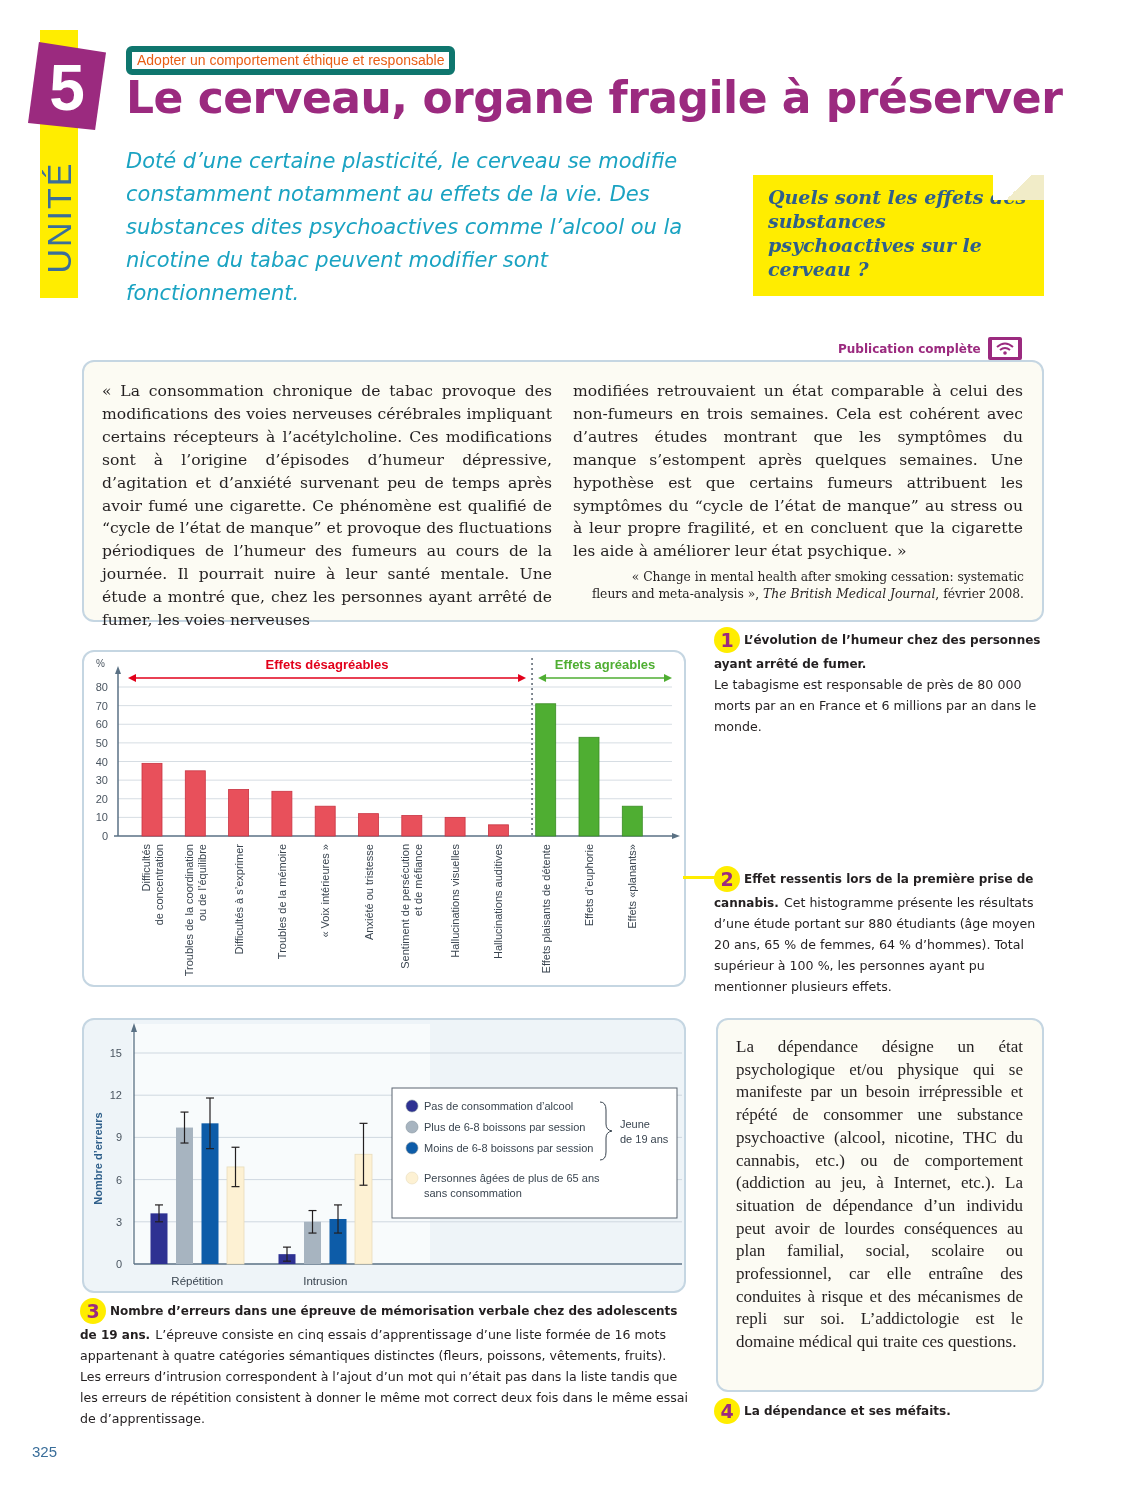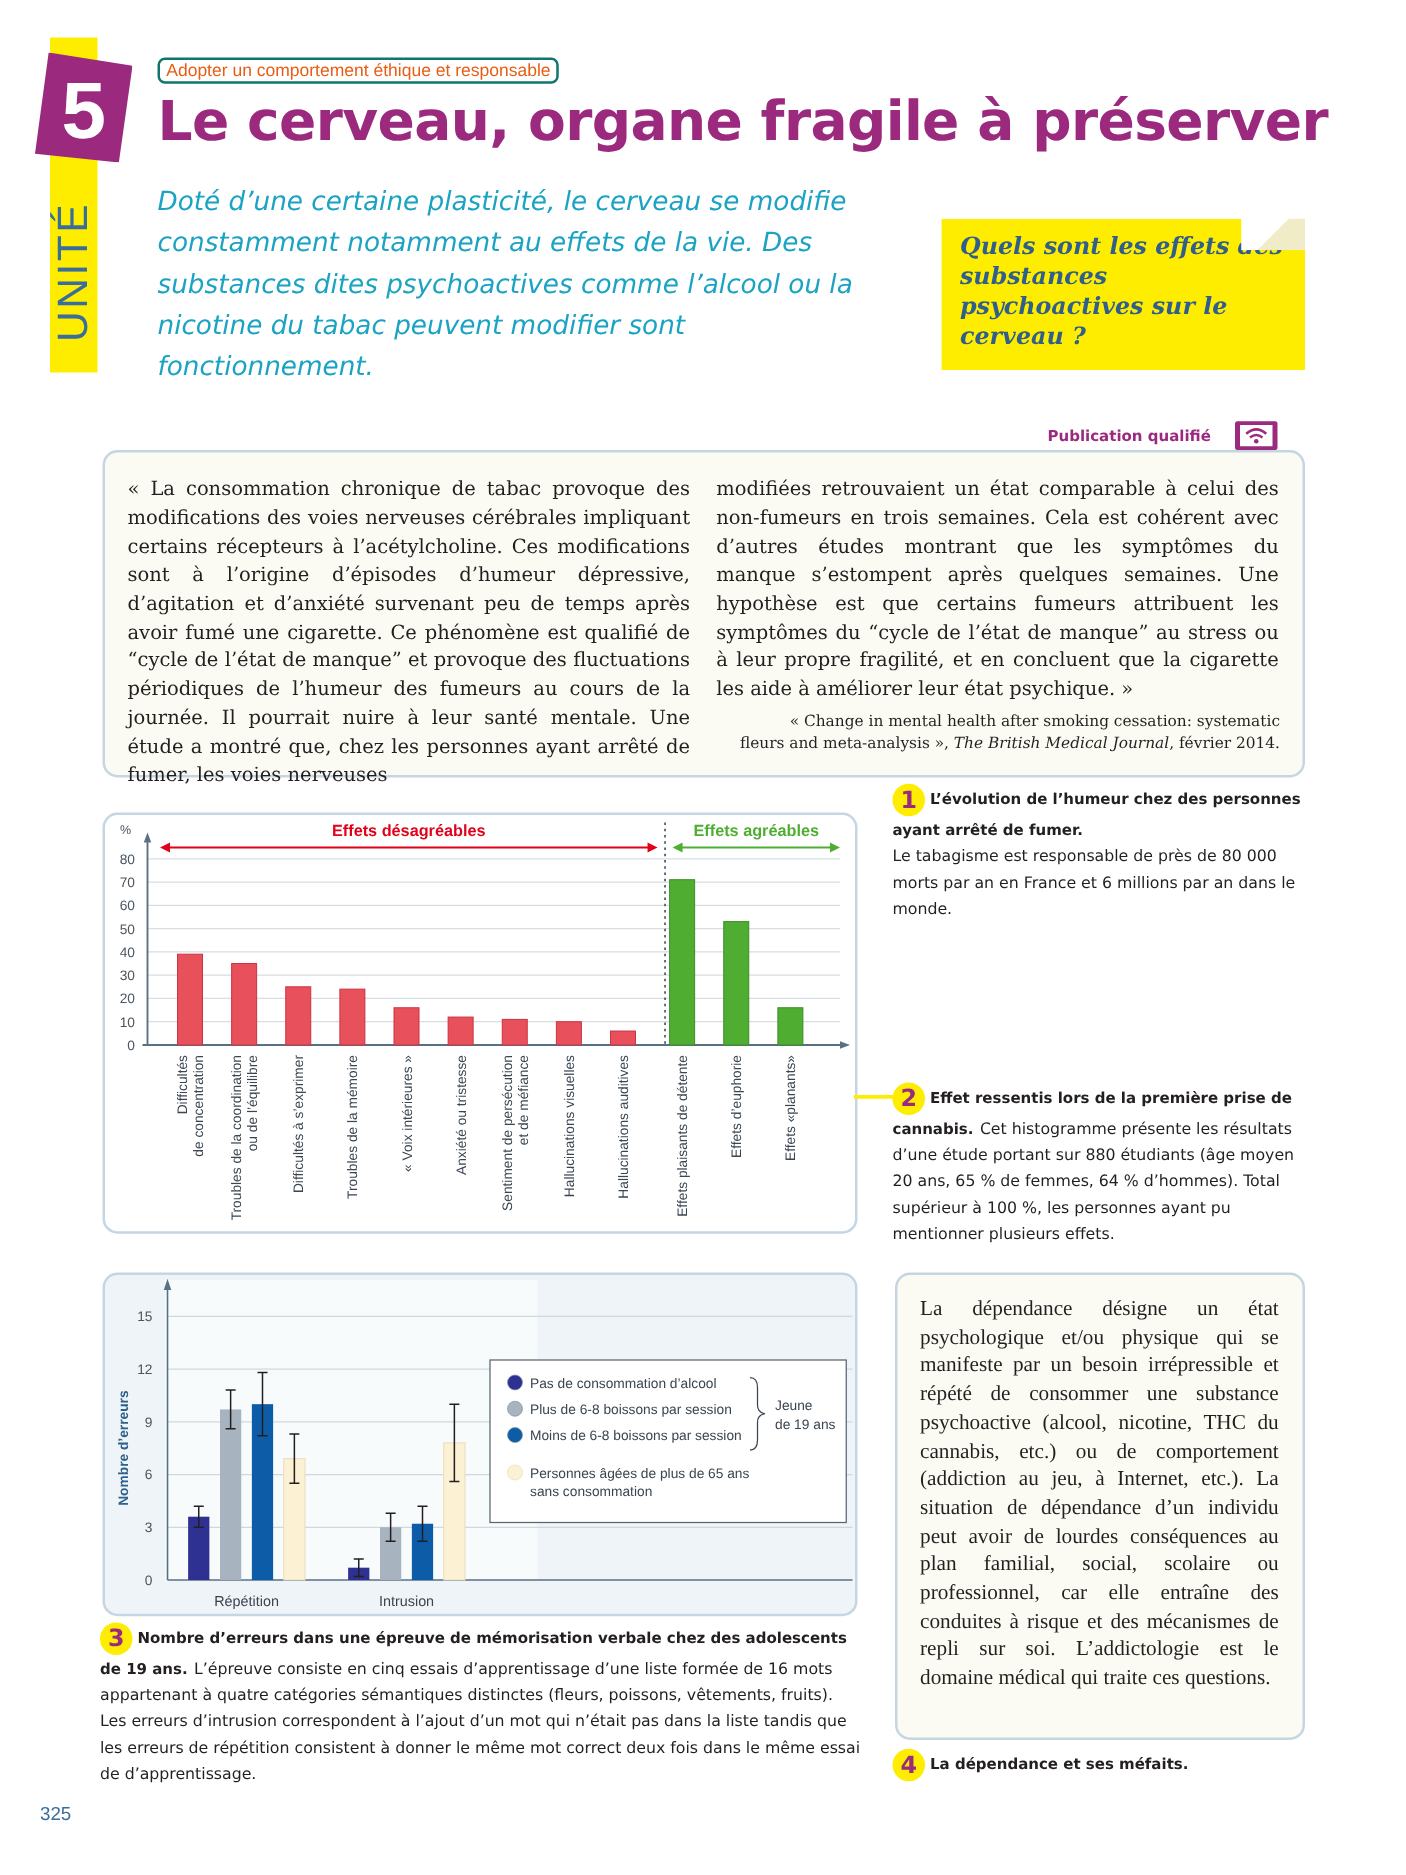--- a/index.html
+++ b/index.html
@@ -5,21 +5,21 @@
   * { box-sizing: border-box; margin: 0; padding: 0; }
   body { width: 1125px; height: 1500px; background: #ffffff; position: relative; overflow: hidden; font-family: "DejaVu Sans", sans-serif; color: #231f20; }
   .abs { position: absolute; }
 
   
   .unit-band { left: 40px; top: 30px; width: 38px; height: 268px; background: #ffed00; }
   .unit-badge { left: 28px; top: 42px; width: 78px; height: 88px; background: #9b2a7f; clip-path: polygon(14% 0, 100% 12%, 86% 100%, 0 92%); }
   .unit-num { left: 28px; top: 44px; width: 78px; height: 88px; color: #fff; font-family: "Liberation Sans", sans-serif; font-weight: bold; font-size: 64px; text-align: center; line-height: 88px; }
   .unit-word { left: 40px; top: 140px; width: 38px; height: 155px; display: flex; align-items: center; justify-content: center; }
   .unit-word span { transform: rotate(-90deg); white-space: nowrap; font-family: "Liberation Sans", sans-serif; font-size: 34px; color: #3a6e9a; letter-spacing: 2px; }
-  .theme-tag { left: 126px; top: 46px; border: 2px solid #0f766e; border-radius: 6px; padding: 0 5px; color: #e85d14; font-family: "Liberation Sans", sans-serif; font-size: 14px; line-height: 17px; }
+  .theme-tag { left: 126px; top: 46px; border: 6px solid #0f766e; border-radius: 6px; padding: 0 5px; color: #e85d14; font-family: "Liberation Sans", sans-serif; font-size: 14px; line-height: 17px; }
   .page-title { left: 126px; top: 72px; font-family: "DejaVu Sans", sans-serif; font-weight: bold; font-size: 44px; color: #9b2a7f; letter-spacing: -0.5px; }
   .intro { left: 126px; top: 145px; width: 600px; font-family: "DejaVu Sans", sans-serif; font-style: italic; font-size: 21px; line-height: 33px; color: #1aa3c2; }
   .question { left: 753px; top: 175px; width: 291px; height: 121px; background: #ffed00; clip-path: polygon(0 0, 83% 0, 100% 20%, 100% 100%, 0 100%); padding: 10px 15px; font-family: "DejaVu Serif", serif; font-weight: bold; font-style: italic; font-size: 19px; line-height: 24px; color: #2f5f8a; }
   .question-fold { left: 993px; top: 175px; width: 51px; height: 25px; background: linear-gradient(135deg, #ffffff 50%, #f1ecc8 50%); }
 
   
   .pub-label { left: 838px; top: 342px; font-family: "DejaVu Sans", sans-serif; font-weight: bold; font-size: 12px; color: #9b2a7f; }
   .pub-icon { left: 983px; top: 336px; width: 44px; height: 32px; }
   .doc1-box { left: 82px; top: 360px; width: 962px; height: 262px; background: #fcfbf3; border: 2px solid #c5d6e2; border-radius: 12px; }
   .doc1-col { top: 380px; width: 450px; font-family: "DejaVu Serif", serif; font-size: 15.6px; line-height: 22.9px; text-align: justify; color: #231f20; }
@@ -58,38 +58,38 @@
 <div class="abs unit-num">5</div>
 <div class="abs unit-word">
     <span>UNITÉ</span>
   </div>
 <div class="abs theme-tag">Adopter un comportement éthique et responsable</div>
 <div class="abs page-title">Le cerveau, organe fragile à préserver</div>
 <div class="abs intro">Doté d’une certaine plasticité, le cerveau se modifie constamment notamment au effets de la vie. Des substances dites psychoactives comme l’alcool ou la nicotine du tabac peuvent modifier sont fonctionnement.</div>
 <div class="abs question">Quels sont les effets des substances psychoactives sur le cerveau ?</div>
 <div class="abs question-fold"></div>
 
-<div class="abs pub-label">Publication qualifié</div>
+<div class="abs pub-label">Publication complète</div>
 <div class="abs pub-icon">
   <svg width="44" height="32" viewBox="0 0 44 32">
     <rect x="5" y="1" width="34" height="23" rx="2" fill="#9b2a7f"></rect>
     <rect x="9" y="4" width="26" height="17" fill="#fff"></rect>
     <path d="M14 11 Q22 4 30 11" stroke="#9b2a7f" stroke-width="2" fill="none"></path>
     <path d="M17 14 Q22 10 27 14" stroke="#9b2a7f" stroke-width="2" fill="none"></path>
     <circle cx="22" cy="17" r="1.8" fill="#9b2a7f"></circle>
     <path d="M0 26 H44 L41 31 H3 Z" fill="#9b2a7f"></path>
   </svg>
 </div>
 
 <div class="abs doc1-box"></div>
 <div class="abs doc1-col" style="left:102px;">« La consommation chronique de tabac provoque des modifications des voies nerveuses cérébrales impliquant certains récepteurs à l’acétylcholine. Ces modifications sont à l’origine d’épisodes d’humeur dépressive, d’agitation et d’anxiété survenant peu de temps après avoir fumé une cigarette. Ce phénomène est qualifié de “cycle de l’état de manque” et provoque des fluctuations périodiques de l’humeur des fumeurs au cours de la journée. Il pourrait nuire à leur santé mentale. Une étude a montré que, chez les personnes ayant arrêté de fumer, les voies nerveuses</div>
 <div class="abs doc1-col" style="left:573px;">modifiées retrouvaient un état comparable à celui des non-fumeurs en trois semaines. Cela est cohérent avec d’autres études montrant que les symptômes du manque s’estompent après quelques semaines. Une hypothèse est que certains fumeurs attribuent les symptômes du “cycle de l’état de manque” au stress ou à leur propre fragilité, et en concluent que la cigarette les aide à améliorer leur état psychique. »</div>
 <div class="abs doc1-source">
   <span>« Change in mental health after smoking cessation: systematic</span><br>
-  <span>fleurs and meta-analysis », </span><i>The British Medical Journal</i><span>, février 2014.</span>
+  <span>fleurs and meta-analysis », </span><i>The British Medical Journal</i><span>, février 2008.</span>
 </div>
 
 <div class="abs cap cap1">
   <span class="cap-num">1</span><span class="cap-title">L’évolution de l’humeur chez des personnes ayant arrêté de fumer.</span><br>
   <span class="cap-text">Le tabagisme est responsable de près de 80 000 morts par an en France et 6 millions par an dans le monde.</span>
 </div>
 
 <div class="abs chart1-box"></div>
 <svg class="abs chart1-svg" id="chart1" width="604" height="337">
     <text x="26" y="190" text-anchor="end" font-size="11" fill="#4a5560" font-family="Liberation Sans, sans-serif">0</text>

